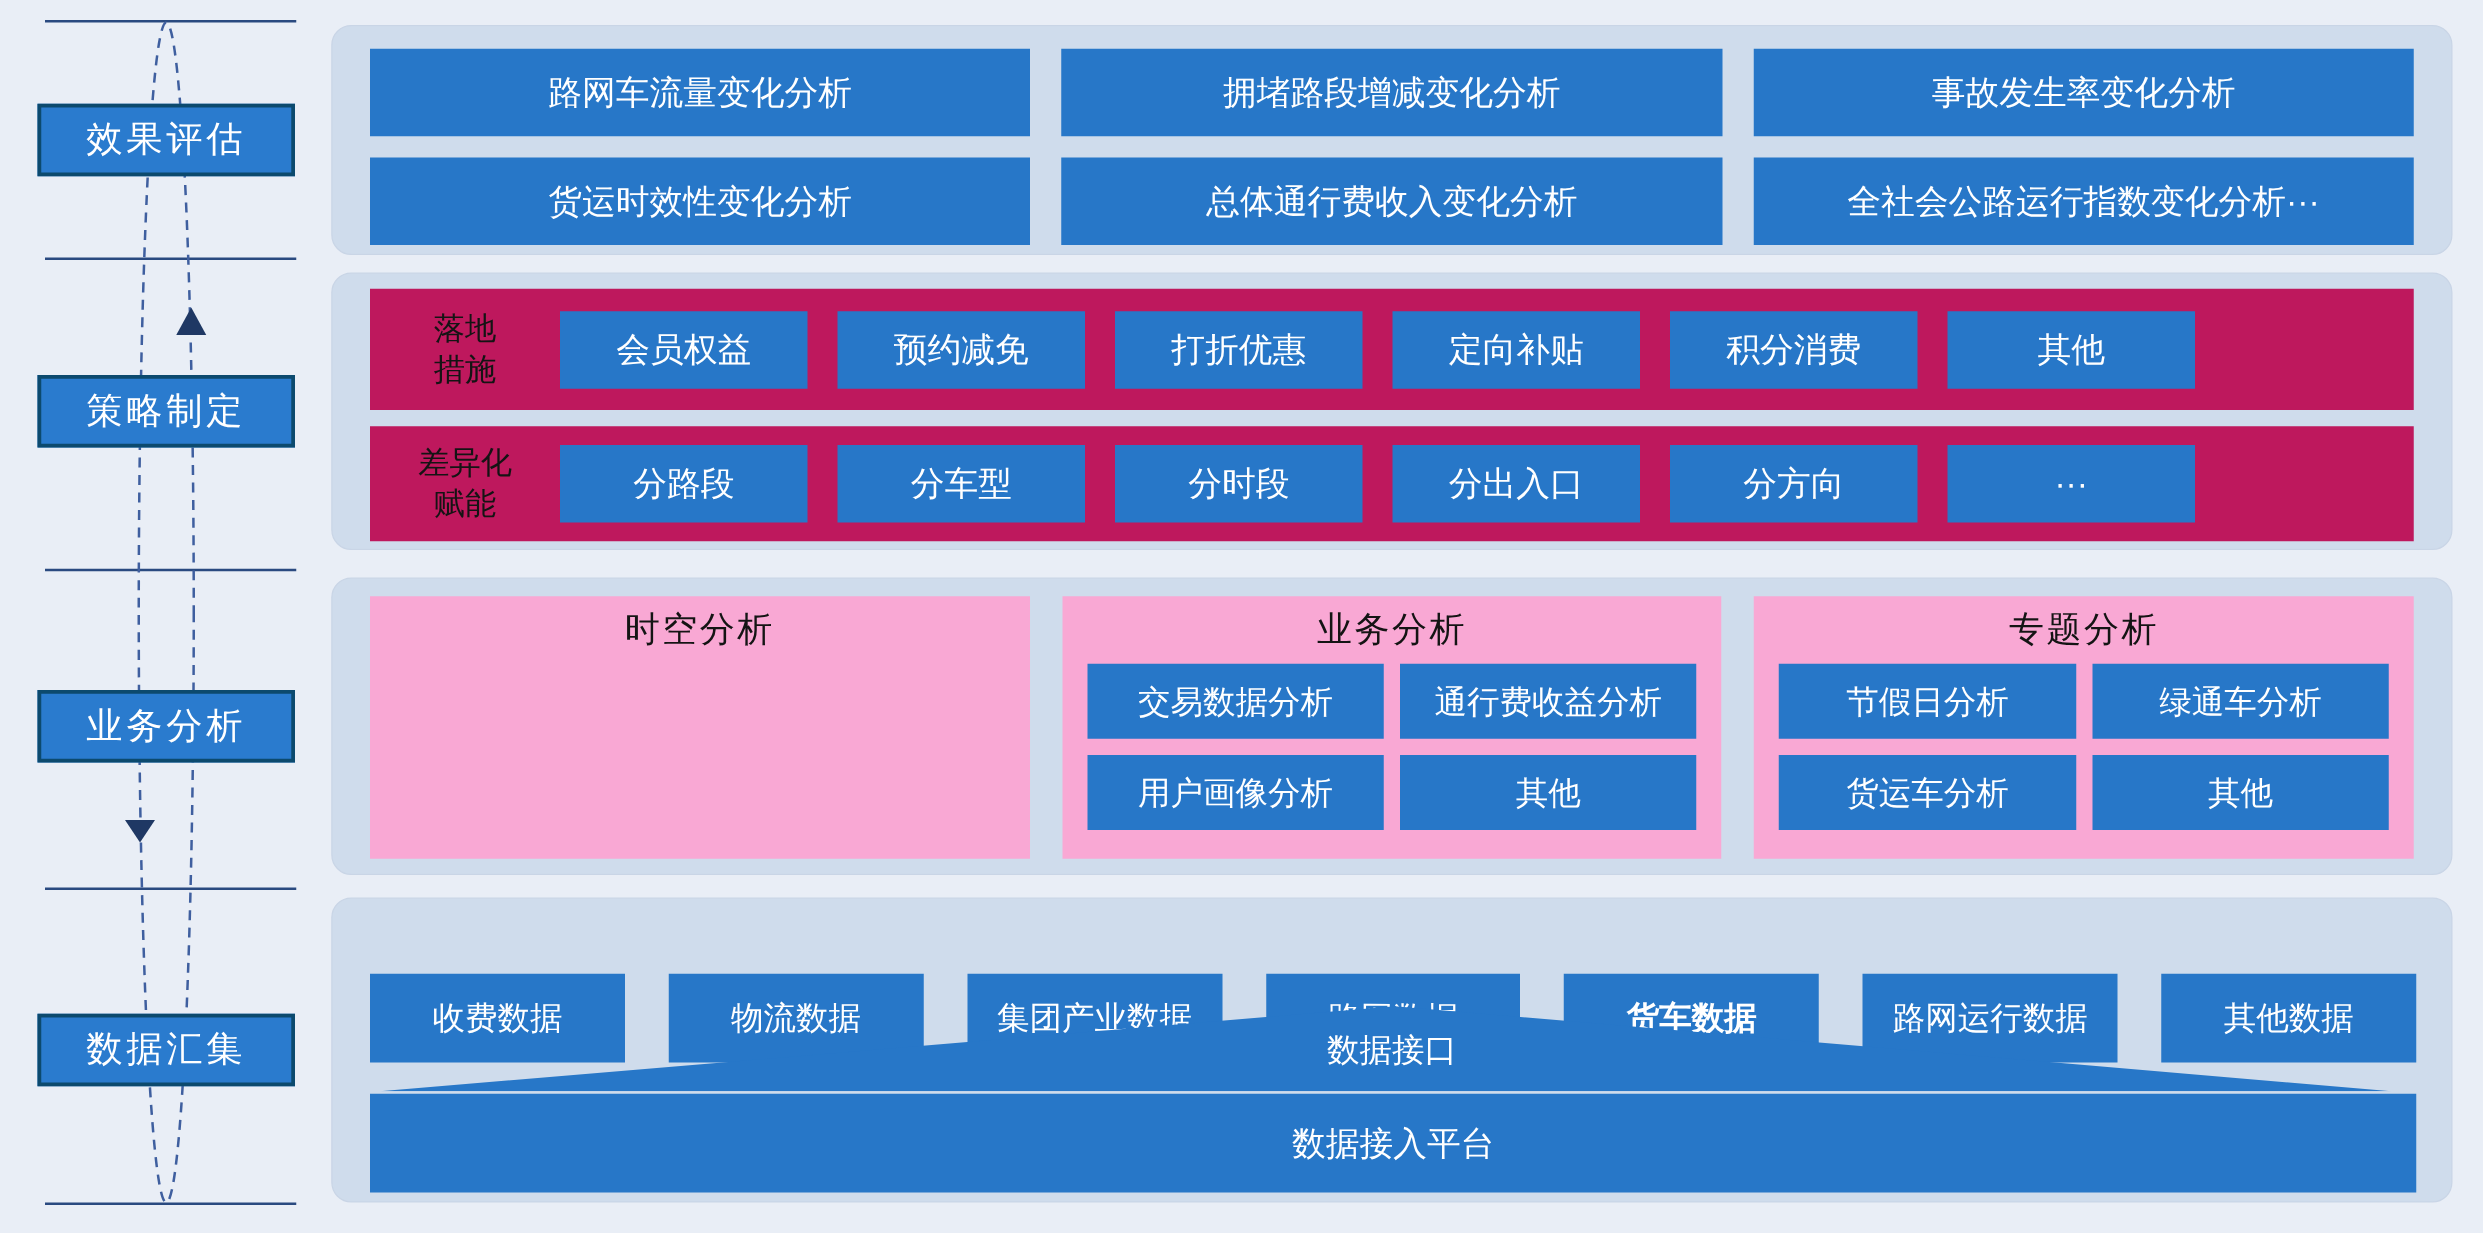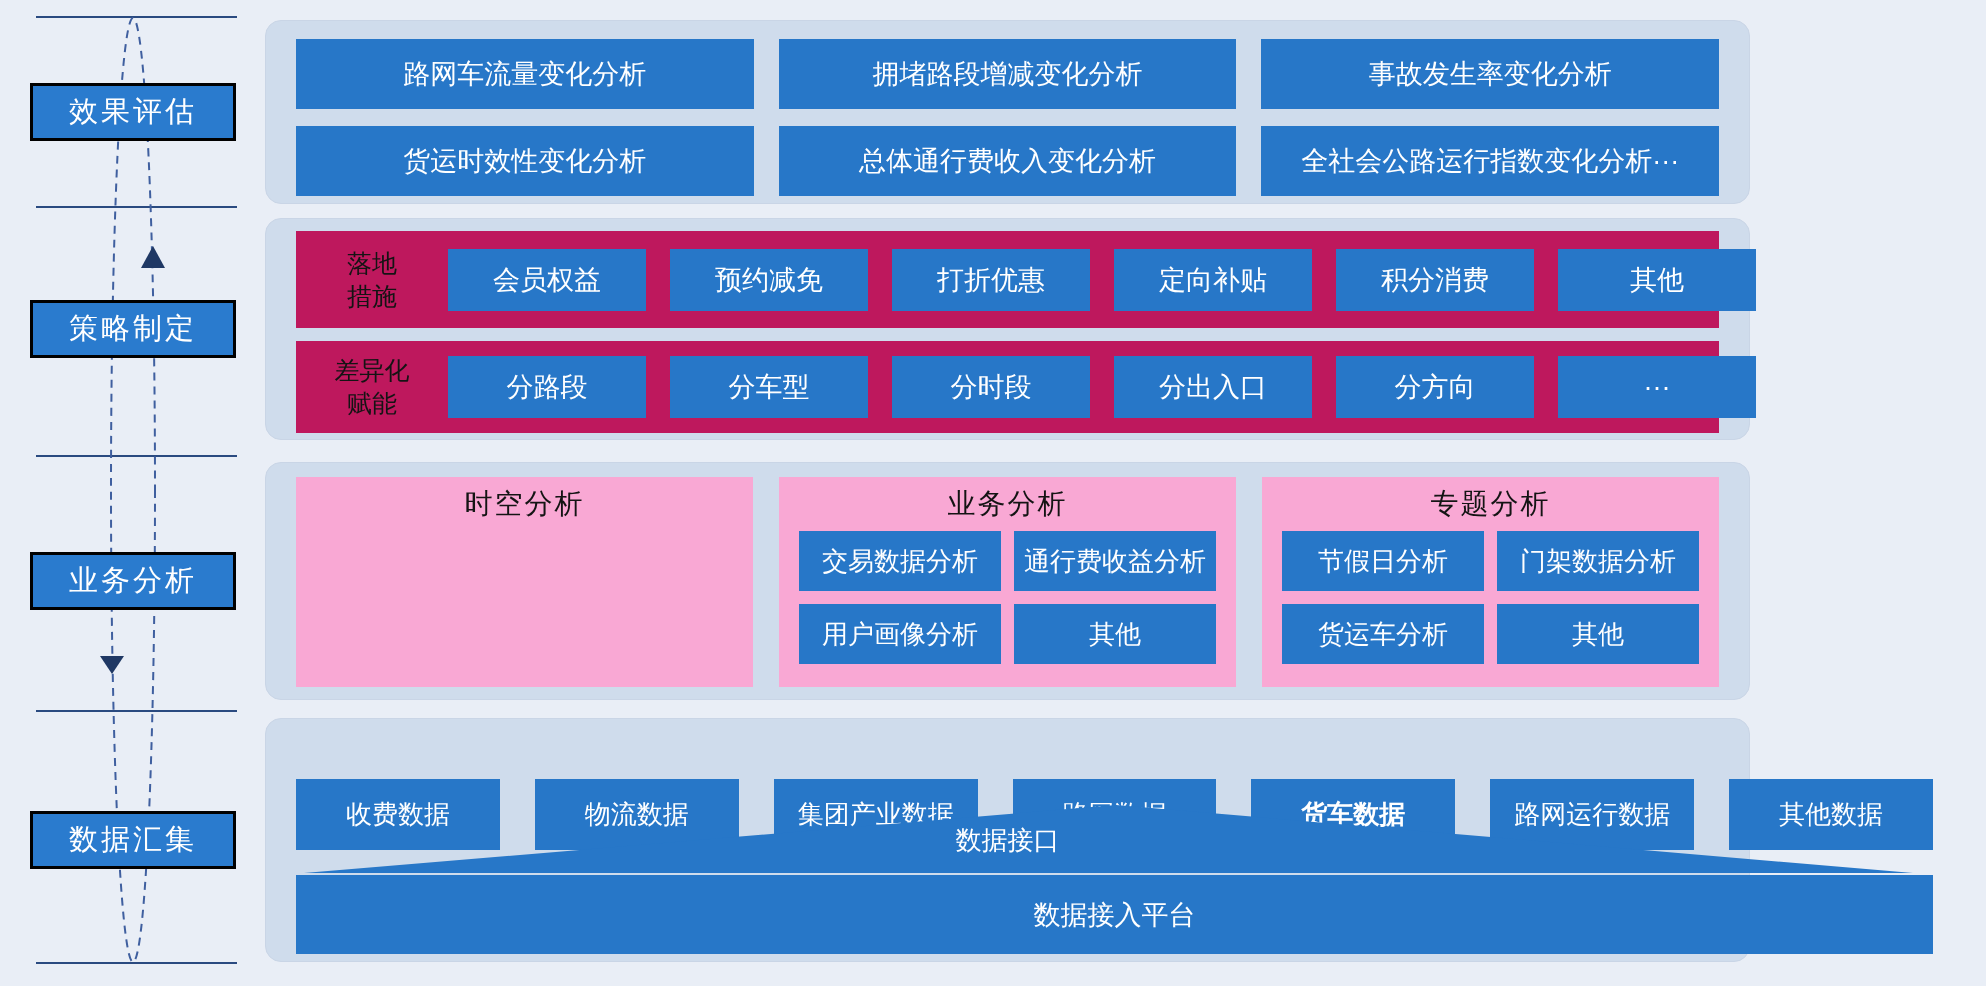--- a/index.html
+++ b/index.html
@@ -2,25 +2,25 @@
 <html><head>
 <meta charset="utf-8">
 <style>
   html,body{margin:0;padding:0;background:#e9eef6;}
   .stage{position:relative;width:1986px;height:986px;background:#e9eef6;overflow:hidden;
          font-family:"Liberation Sans","DejaVu Sans",sans-serif;}
   
   .hline{position:absolute;left:36px;width:201px;height:2px;background:#2a4a80;}
   .flow-svg{position:absolute;left:96px;top:16px;}
   .stage-label{position:absolute;left:30px;width:206px;height:58px;box-sizing:border-box;
-    background:#2a7bce;border:3px solid #000000;color:#fff;font-size:29px;letter-spacing:3px;
+    background:#2a7bce;border:3px solid #0c4a6e;color:#fff;font-size:29px;letter-spacing:3px;
     display:flex;align-items:center;justify-content:center;font-weight:500;}
   
   .main{position:absolute;left:265px;top:0;width:1697px;height:986px;}
-  .panel{position:absolute;left:0;width:1485px;box-sizing:border-box;background:#cfdcec;
+  .panel{position:absolute;left:0;width:1697px;box-sizing:border-box;background:#cfdcec;
     border:1px solid #c9d5e6;border-radius:16px;}
   .dbox{background:#2777c8;color:#fff;display:flex;align-items:center;justify-content:center;
     text-align:center;font-weight:500;}
   
   .band1{top:20px;height:184px;padding:18px 30px 0;display:grid;
     grid-template-columns:repeat(3,1fr);column-gap:25px;row-gap:10px;}
   .band1 .dbox{height:70px;font-size:27px;}
   
   .band2{top:218px;height:222px;padding:12px 30px 0;}
   .mrow{background:#be185d;display:flex;align-items:center;}
@@ -113,21 +113,21 @@
           <div class="dbox">交易数据分析</div>
           <div class="dbox">通行费收益分析</div>
           <div class="dbox">用户画像分析</div>
           <div class="dbox">其他</div>
         </div>
       </div>
       <div class="group">
         <div class="gtitle">专题分析</div>
         <div class="ggrid">
           <div class="dbox">节假日分析</div>
-          <div class="dbox">门架数据分析</div>
+          <div class="dbox">绿通车分析</div>
           <div class="dbox">货运车分析</div>
           <div class="dbox">其他</div>
         </div>
       </div>
     </div>
 
     <div class="panel band4">
       <div class="sources">
         <div class="dbox src">收费数据</div>
         <div class="dbox src">物流数据</div>

